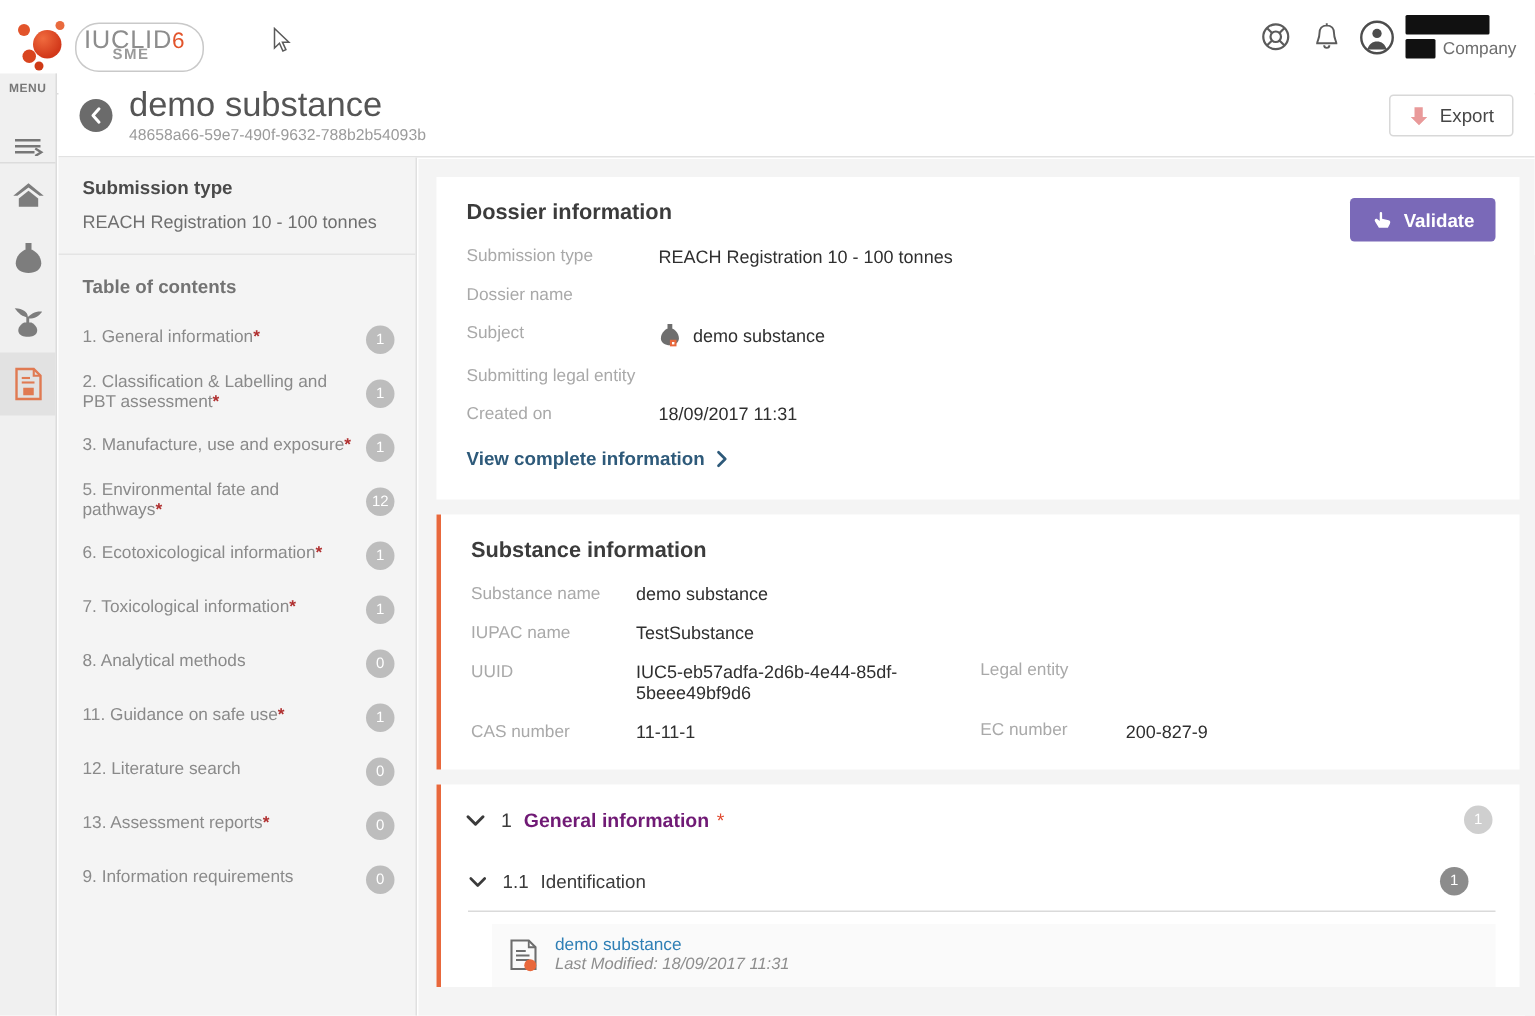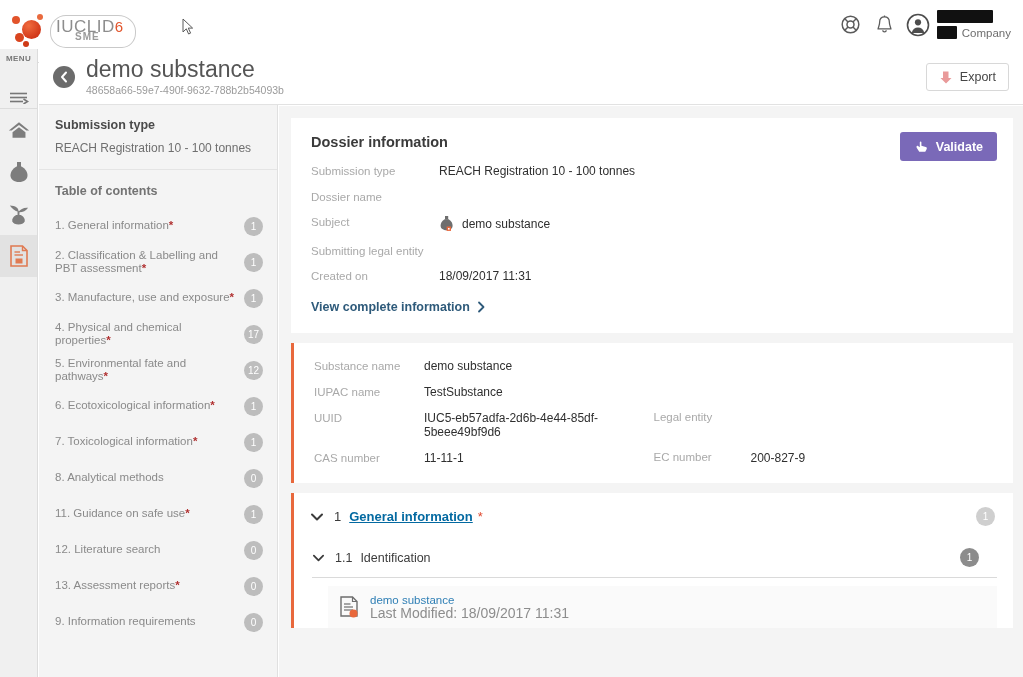--- a/index.html
+++ b/index.html
@@ -223,21 +223,21 @@
     cursor: pointer; margin-top: 2px;
   }
 
   
   .sec-row {
     display: flex; align-items: center;
     padding: 14px 18px 14px 16px;
   }
   .chev { margin-right: 10px; cursor: pointer; flex: none; }
   .sec-num { font-size: 13px; color: #3b3b3b; margin-right: 8px; }
-  .sec-name { font-size: 13px; color: #0369a1; font-weight: bold; text-decoration: underline; }
+  .sec-name { font-size: 13px; color: #701a75; font-weight: bold; }
   .sec-star { color: #e04a30; margin-left: 5px; font-size: 13px; }
   .sec-spacer { flex: 1; }
   .badge-lite { background: #cfcfcf; }
   .badge-dark { background: #8c8c8c; }
 
   .sub-wrap { padding: 0 0 0 18px; }
   .sub-row {
     display: flex; align-items: center;
     padding: 8px 18px 10px 0;
     border-bottom: 1px solid #dadada;
@@ -250,21 +250,21 @@
   .doc-row {
     display: flex; align-items: center; gap: 10px;
     background: #fafafa;
     margin: 8px 16px 0 16px;
     padding: 8px 10px;
   }
   .doc-link {
     font-size: 11.5px; color: #2f7fb5; cursor: pointer;
     line-height: 13px;
   }
-  .doc-meta { font-size: 14px; color: #8d8d8d; line-height: 13px; }
+  .doc-meta { font-size: 11px; color: #8d8d8d; line-height: 13px; font-style: italic; }
 </style>
 </head>
 <body>
 
 <div class="topbar">
   <div class="brand">
     <div class="brand-logo">
       <span class="b-dot b-main"></span>
       <span class="b-dot b-s1"></span>
       <span class="b-dot b-s2"></span>
@@ -395,24 +395,20 @@
       </div>
       <div class="toc-item">
         <div class="toc-label">2. Classification &amp; Labelling and PBT assessment<span class="req">*</span></div>
         <span class="badge">1</span>
       </div>
       <div class="toc-item">
         <div class="toc-label">3. Manufacture, use and exposure<span class="req">*</span></div>
         <span class="badge">1</span>
       </div>
       <div class="toc-item">
-        <div class="toc-label">4. Physical and chemical properties<span class="req">*</span></div>
-        <span class="badge">17</span>
-      </div>
-      <div class="toc-item">
         <div class="toc-label">5. Environmental fate and pathways<span class="req">*</span></div>
         <span class="badge">12</span>
       </div>
       <div class="toc-item">
         <div class="toc-label">6. Ecotoxicological information<span class="req">*</span></div>
         <span class="badge">1</span>
       </div>
       <div class="toc-item">
         <div class="toc-label">7. Toxicological information<span class="req">*</span></div>
         <span class="badge">1</span>
@@ -490,20 +486,21 @@
         <span>View complete information</span>
         <svg width="9" height="12" viewBox="0 0 9 12">
           <path d="M2 1.5 L6.5 6 L2 10.5" fill="none" stroke="#2e5a7a" stroke-width="1.8" stroke-linecap="round" stroke-linejoin="round"></path>
         </svg>
       </div>
     </div>
   </div>
 
   <div class="card accent">
     <div class="card-pad" style="padding-bottom:14px;">
+      <div class="card-title">Substance information</div>
 
       <div class="kv-row tight">
         <div class="kv-key" style="width:110px;">Substance name</div>
         <div class="kv-val">demo substance</div>
       </div>
 
       <div class="kv-row tight">
         <div class="kv-key" style="width:110px;">IUPAC name</div>
         <div class="kv-val">TestSubstance</div>
       </div>

